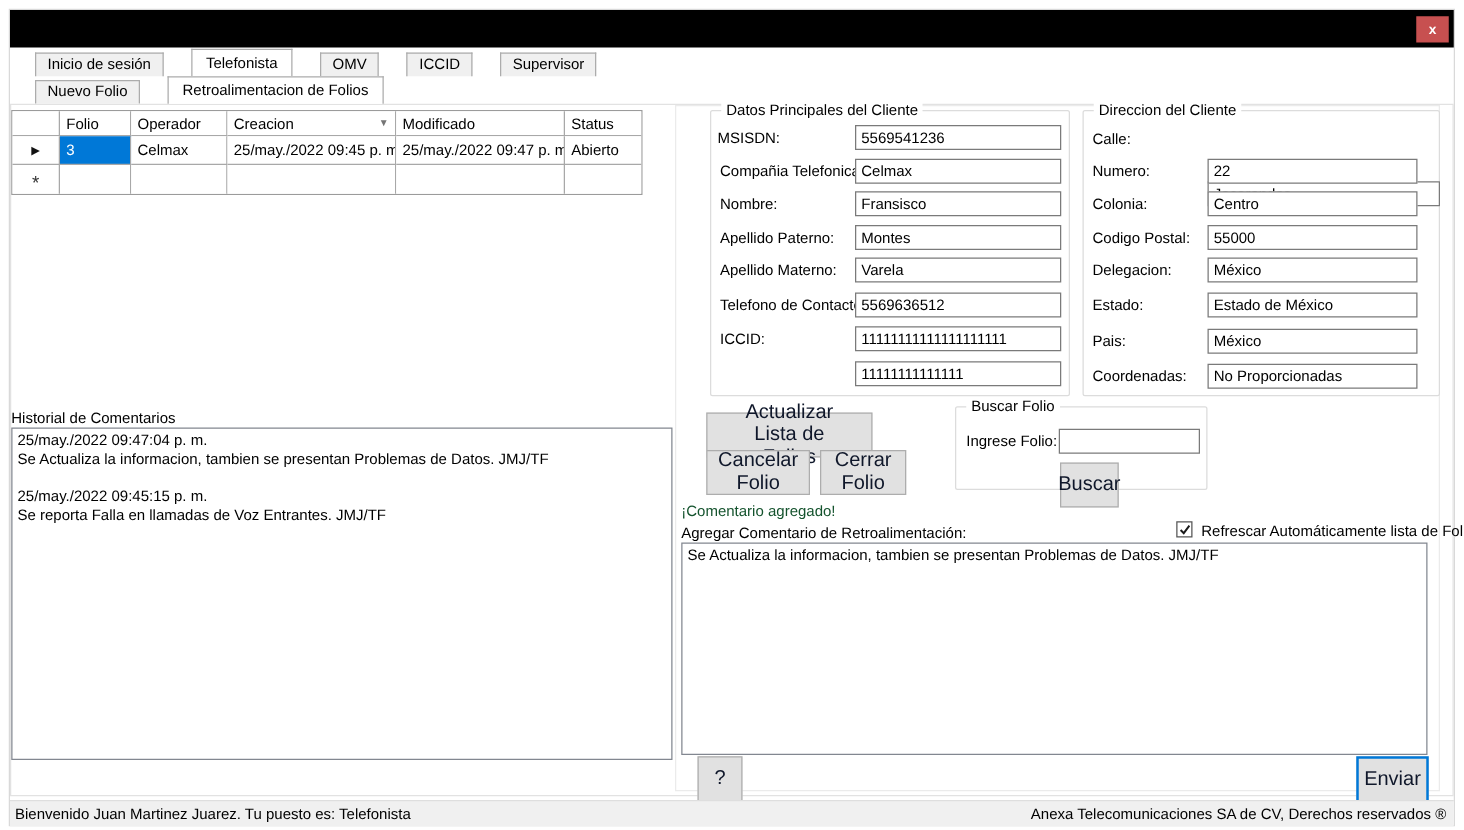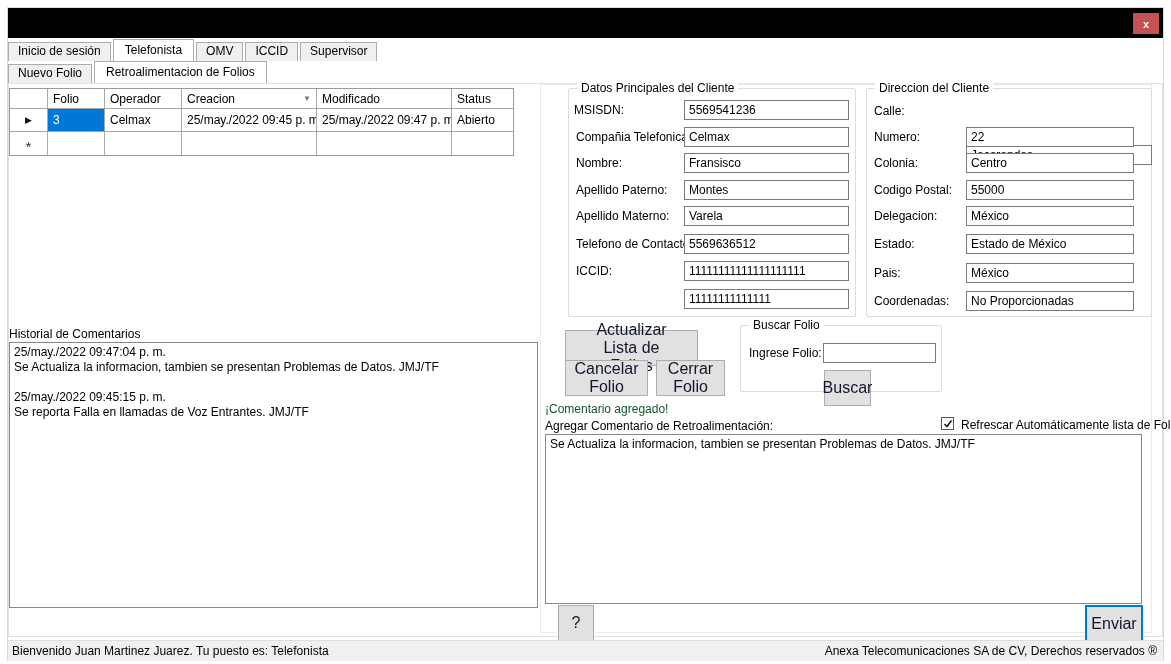--- a/index.html
+++ b/index.html
@@ -19,21 +19,21 @@
     background:#000; color:#fff; }
   .titlebar .title { position:absolute; left:11px; top:0; line-height:30px;
     font-size:13px; font-weight:bold; letter-spacing:.2px; }
   .close-btn { position:absolute; right:4px; top:5px; width:26px; height:21px;
     background:#c75050; color:#fff; font-size:11px; font-weight:bold;
     display:flex; align-items:center; justify-content:center; cursor:default; }
 
   
   .tabstrip { position:absolute; left:8px; display:flex; align-items:flex-end; height:22px; }
   .tab { height:19px; line-height:17px; padding:0 9px; background:#f0f0f0;
-    border:1px solid #acacac; border-bottom:none; margin-right:2px; white-space:nowrap; }
+    border:1px solid #acacac; border-bottom:none; margin-right:2px; white-space:nowrap;margin-left:20px; }
   .tab.active { height:22px; line-height:20px; background:#fff; position:relative; z-index:2;
     padding:0 11px; }
   #tabs-main { top:39px; }
   #tabs-sub  { top:61px; }
 
   .tabpage { position:absolute; left:8px; top:83px; width:1155px; height:554px;
     border:1px solid #e2e2e2; background:#fff; }
 
   
   .grid { position:absolute; left:9px; top:88px; border:1px solid #9b9b9b; background:#fff; }
@@ -217,21 +217,21 @@
   <div class="memo" style="left:9px; top:342px; width:529px; height:266px;">25/may./2022 09:47:04 p. m.
 Se Actualiza la informacion, tambien se presentan Problemas de Datos. JMJ/TF
 
 25/may./2022 09:45:15 p. m.
 Se reporta Falla en llamadas de Voz Entrantes. JMJ/TF</div>
 
   <button class="btn" style="left:565px; top:330px; width:133px; height:22px;">Actualizar Lista de Folios</button>
   <button class="btn" style="left:565px; top:360px; width:83px;  height:22px;">Cancelar Folio</button>
   <button class="btn" style="left:656px; top:360px; width:69px;  height:22px;">Cerrar Folio</button>
 
-  <div class="groupbox" style="left:740px; top:325px; width:202px; height:67px;">
+  <div class="groupbox" style="left:764px; top:325px; width:202px; height:67px;">
     <span class="legend">Buscar Folio</span>
     <span class="fieldrow-label" style="left:8px; top:20px;">Ingrese Folio:</span>
     <input class="tb" style="left: 82px; top: 17px; width: 113px;" value="">
     <button class="btn" style="left:83px; top:44px; width:47px; height:18px;">Buscar</button>
   </div>
 
   <span class="blue-msg" style="left:545px; top:402px;">¡Comentario agregado!</span>
   <span class="plain-label" style="left:545px; top:419px;">Agregar Comentario de Retroalimentación:</span>
 
   <div class="checkbox-box" style="left:941px; top:417px;">

